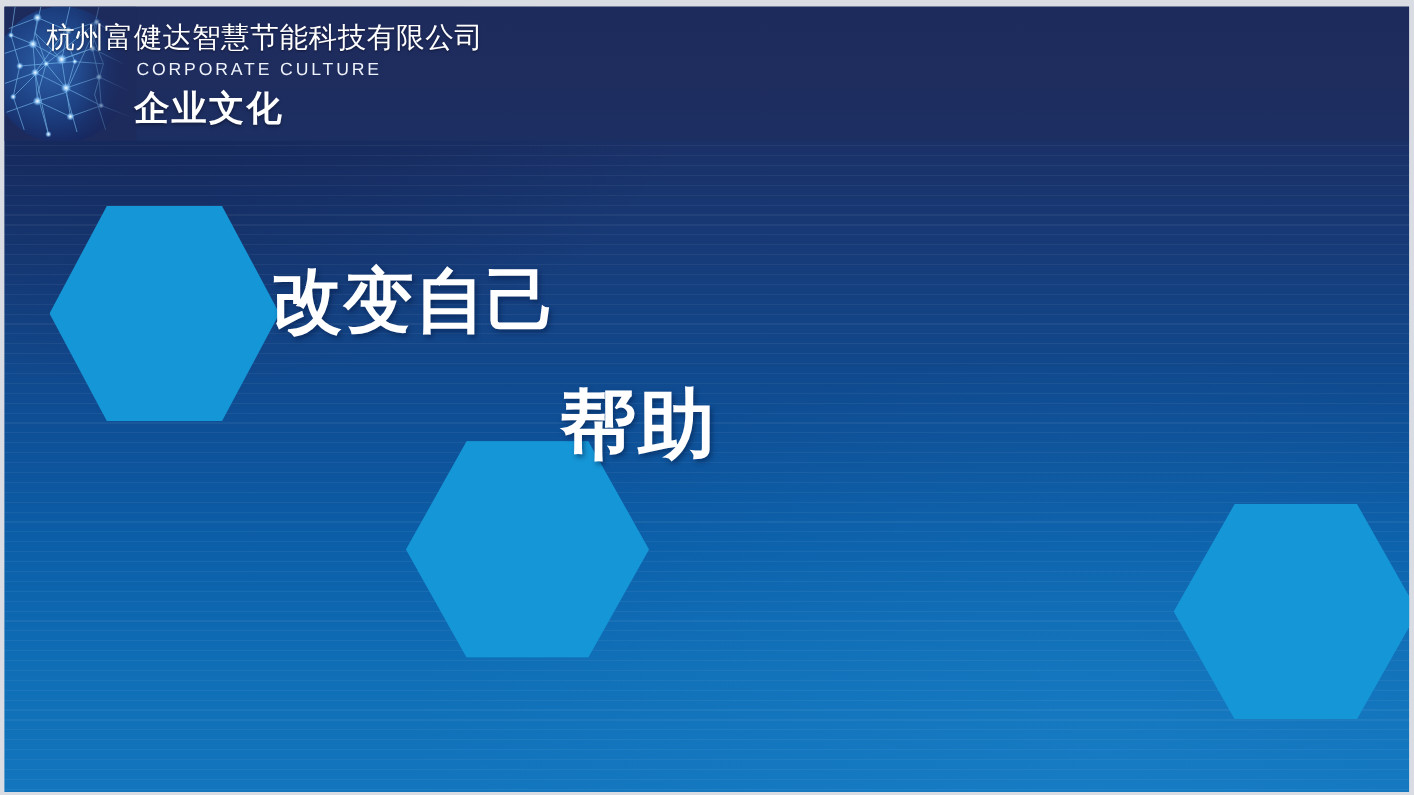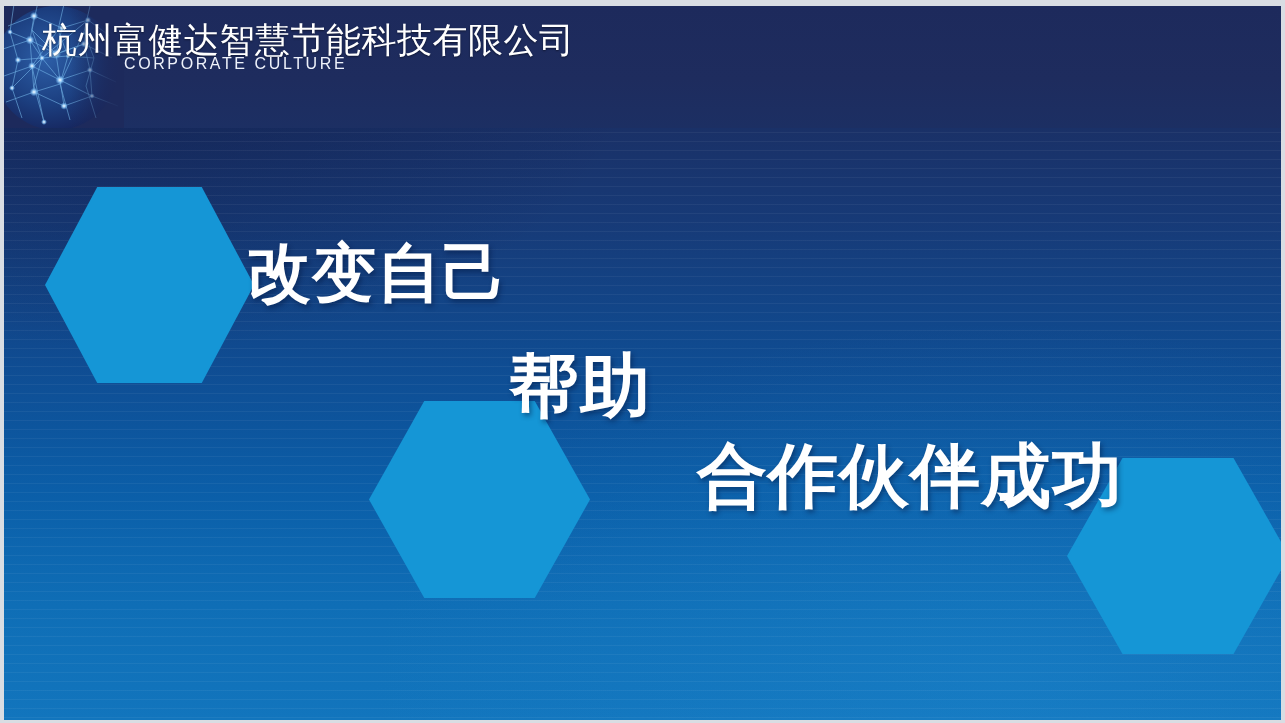--- a/index.html
+++ b/index.html
@@ -63,21 +63,21 @@
   .globe svg { display:block; }
   .globe::after {
     content:"";
     position:absolute; inset:0;
     background:linear-gradient(90deg, rgba(29,42,92,0) 55%, rgba(29,42,92,.85) 88%, rgba(29,42,92,1) 100%);
   }
 
   .company-name {
     position:absolute;
     left:38px; top:11px;
-    font-size:35px;
+    font-size:26px;
     font-weight:400;
     color:#ffffff;
     letter-spacing:.5px;
     white-space:nowrap;
     text-shadow:0 1px 2px rgba(0,0,0,.45);
   }
 
   .corp-en {
     position:absolute;
     left:120px; top:49px;
@@ -188,25 +188,25 @@
           <circle cx="64" cy="50" r="2.6" fill="url(#gdot)"></circle>
           <circle cx="40" cy="116" r="3.0" fill="url(#gdot)"></circle>
         </g>
       </svg>
     </div>
 
     <div class="company-name">杭州富健达智慧节能科技有限公司</div>
 
     <div class="corp-en">CORPORATE CULTURE</div>
 
+    <div class="corp-cn">企业文化</div>
   </div>
 
   <div class="hex hex-1"></div>
   <div class="hex hex-2"></div>
   <div class="hex hex-3"></div>
 
   <div class="phrase phrase-1">改变自己</div>
 
   <div class="phrase phrase-2">帮助</div>
 
-  <div class="phrase phrase-3">合作伙伴成功</div>
 
 </div>
 
 </body></html>

